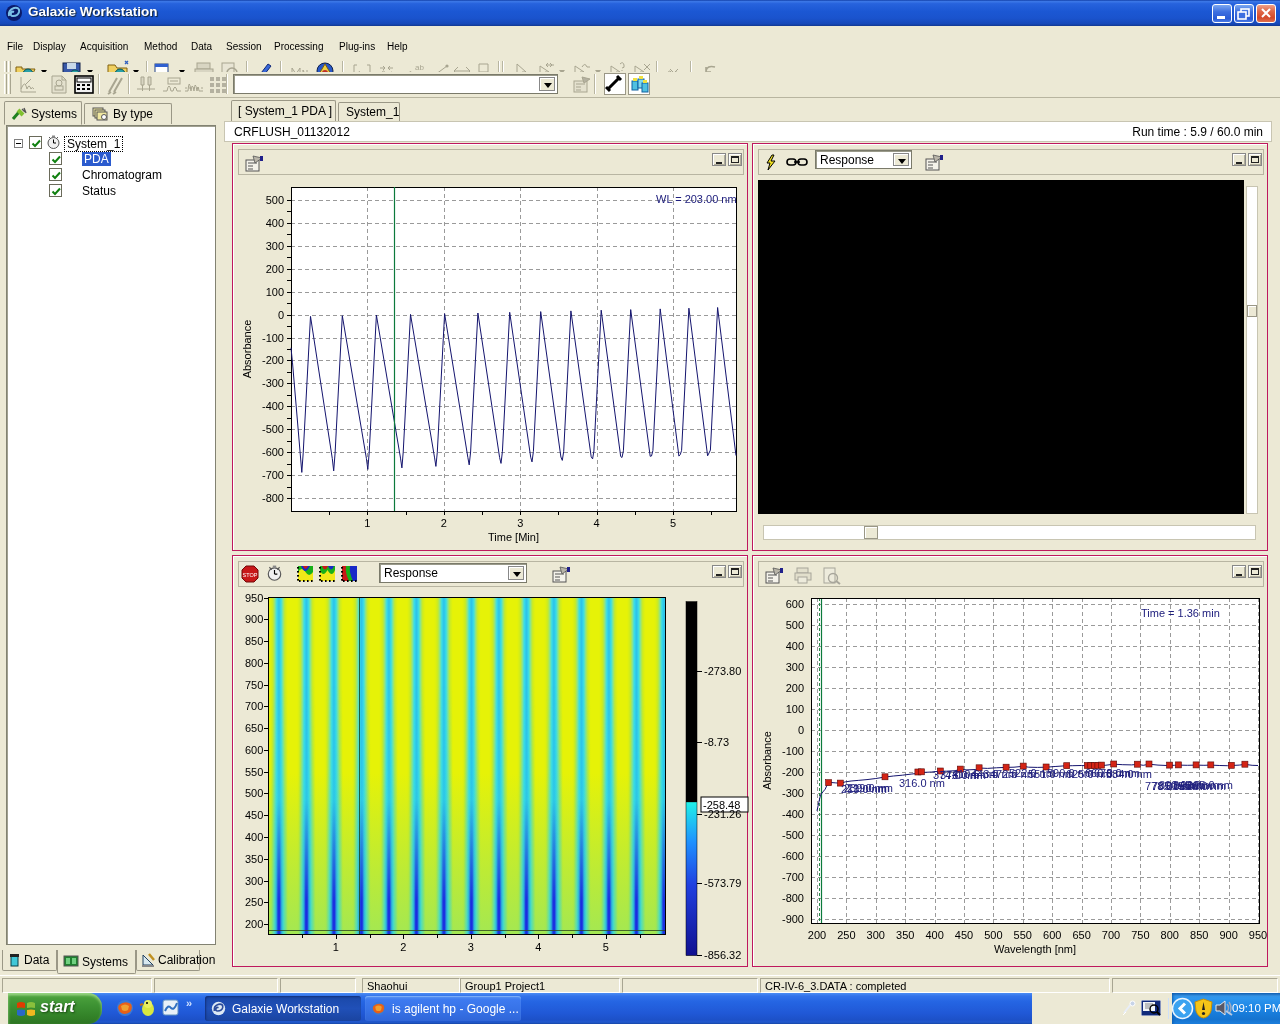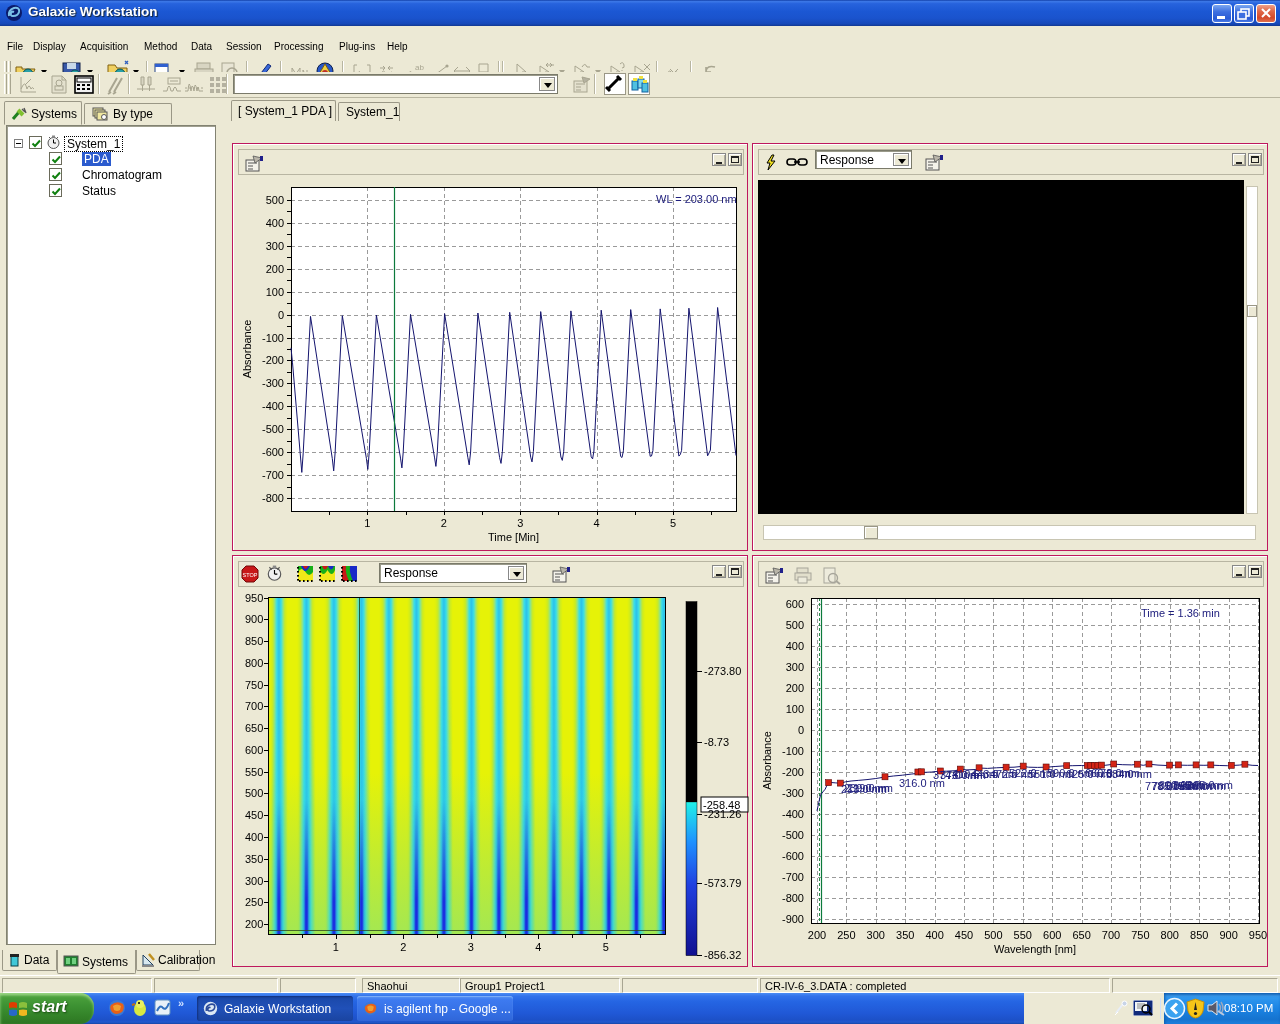--- a/index.html
+++ b/index.html
@@ -30,21 +30,21 @@
  box-shadow:inset 1px 1px 0 #fff}
 .cbtn:after{content:"";position:absolute;left:4px;top:5px;border:4px solid transparent;border-top:5px solid #000}
 .tree{position:absolute;background:#fff;border:1px solid #828272;box-shadow:inset 1px 1px 0 #a0a090}
 .trow{position:absolute;font-size:12px;color:#000;white-space:nowrap}
 .cb{position:absolute;width:13px;height:13px;background:#fff;border:1px solid #6a6a5a}
 .cb svg{position:absolute;left:0;top:0}
 .tab{position:absolute;background:#ece9d5;border:1px solid #9a9786;border-bottom:none;border-radius:2px 2px 0 0;font-size:12px;text-align:center}
 .btab{position:absolute;background:#ece9d5;border:1px solid #9a9786;border-top:none;border-radius:0 0 2px 2px;font-size:12px}
 .sbar{position:absolute;left:0;top:975px;width:1280px;height:18px;background:#ece9d5;border-top:1px solid #fff;font-size:11px}
 .scell{position:absolute;top:2px;height:15px;line-height:14px;border:1px solid;border-color:#a8a592 #fff #fff #a8a592;font-size:11px;padding:0 4px;white-space:nowrap}
-.taskbar{position:absolute;left:0;top:993px;width:1024px;height:31px;
+.taskbar{position:absolute;left:8px;top:993px;width:1024px;height:31px;
  background:linear-gradient(180deg,#4b8df5 0%,#3272ea 10%,#2565e3 28%,#2058d6 66%,#1d51c8 86%,#2159cf 94%,#1646a5 100%)}
 .task{position:absolute;top:3px;height:25px;border-radius:3px;color:#fff;font-size:12px;white-space:nowrap;overflow:hidden}
 </style></head><body>
 
 <div class="titlebar">
  <svg class="abs" style="left:5px;top:4px" width="18" height="18" viewBox="0 0 18 18">
   <circle cx="9" cy="9" r="8" fill="#0a1a6a"></circle>
   <path d="M4,12 Q3,6 9,4 Q15,3 14,8 Q13,12 8,12 Q5,12 6,9 Q7,7 9,8" fill="none" stroke="#7ac0e8" stroke-width="2"></path>
  </svg>
  <span class="abs" style="left:28px;top:4px;color:#fff;font-weight:bold;font-size:13.5px;text-shadow:1px 1px 1px #123">Galaxie Workstation</span>
@@ -415,20 +415,24 @@
     </div>
 </div>
 
 <div class="abs" style="left:222px;top:98px;width:1058px;height:877px;background:#ece9d5">
  <div class="tab" style="left:9px;top:2px;width:105px;height:21px;background:#ece9d5;z-index:2">
       <span class="abs" style="left:6px;top:3px;white-space:nowrap">[ System_1 PDA ]</span>
     </div>
  <div class="tab" style="left:116px;top:4px;width:62px;height:19px">
       <span class="abs" style="left:7px;top:2px;white-space:nowrap">System_1</span>
     </div>
+ <div class="abs" style="left:2px;top:23px;width:1048px;height:21px;background:#fff;border:1px solid #c8c5b2;font-size:12px">
+  <span class="abs" style="left:9px;top:3px">CRFLUSH_01132012</span>
+  <span class="abs" style="right:8px;top:3px">Run time : 5.9 / 60.0 min</span>
+ </div>
 </div>
 
 <div class="sbar">
  <div class="scell" style="left:2px;width:150px"></div>
  <div class="scell" style="left:154px;width:124px"></div>
  <div class="scell" style="left:280px;width:76px"></div>
  <div class="scell" style="left:362px;width:98px">Shaohui</div>
  <div class="scell" style="left:460px;width:160px">Group1 Project1</div>
  <div class="scell" style="left:622px;width:136px"></div>
  <div class="scell" style="left:760px;width:350px">CR-IV-6_3.DATA : completed</div>
@@ -501,21 +505,21 @@
  <svg class="abs" style="left:1186px;top:5px" width="19" height="21" viewBox="0 0 19 21">
       <path d="M9.5,1 L18,4 L17,13 Q15,19 9.5,20 Q4,19 2,13 L1,4z" fill="#f5c518" stroke="#c89008"></path>
       <path d="M9.5,4 L11,12 L8,12z" fill="#222"></path>
       <circle cx="9.5" cy="15.5" r="1.6" fill="#222"></circle>
     </svg>
  <svg class="abs" style="left:1206px;top:6px" width="20" height="18" viewBox="0 0 20 18">
       <path d="M2,6 L6,6 L11,2 L11,16 L6,12 L2,12z" fill="#585868" stroke="#e0e8f0"></path>
       <path d="M13,5 Q16,9 13,13 M15,3 Q19,9 15,15" stroke="#9aa8c0" fill="none" stroke-width="1.5"></path>
       <path d="M12,12 L18,16" stroke="#b8c8e0" stroke-width="2"></path>
     </svg>
- <span class="abs" style="left:1224px;top:9px;color:#fff;font-size:11.5px;white-space:nowrap">08:10 PM</span>
+ <span class="abs" style="left:1224px;top:9px;color:#fff;font-size:11.5px;white-space:nowrap">09:10 PM</span>
 </div>
 
 <div class="panel" style="left:232px;top:143px;width:516px;height:408px">
  <div class="ptool" style="left:5px;top:5px;width:506px;height:26px"></div>
  <div class="abs" style="left:12px;top:11px"><svg width="20" height="18" viewBox="0 0 20 18">
         <rect x="1" y="5" width="13" height="11" fill="#f4f2ea" stroke="#555"></rect>
         <path d="M3,8 L12,8 M3,11 L8,11 M3,14 L8,14" stroke="#555" stroke-width="1"></path>
         <path d="M8,1 L17,3 L10,8z" fill="#b8b4a8" stroke="#555" stroke-width="0.8"></path>
         <rect x="15" y="1" width="3" height="5" fill="#20208a"></rect>
       </svg>

